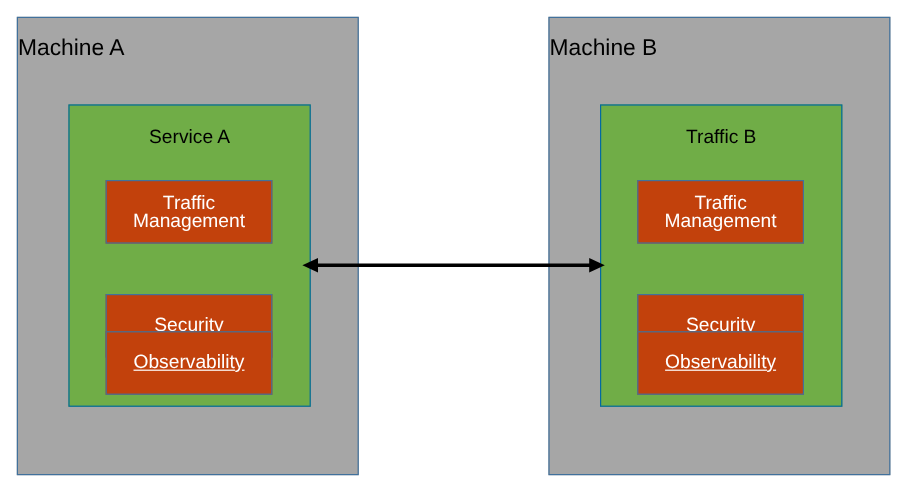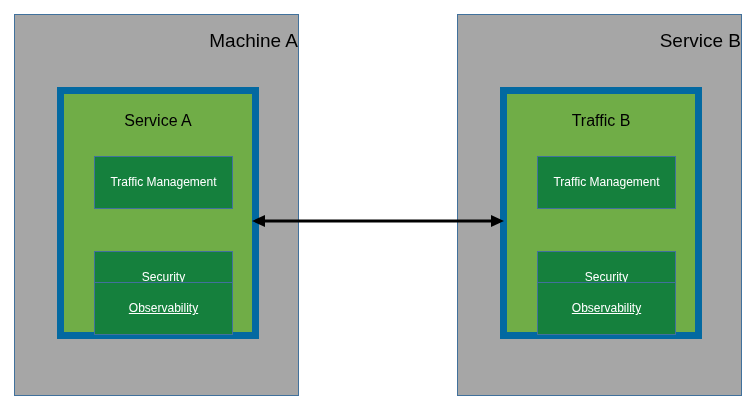--- a/index.html
+++ b/index.html
@@ -27,37 +27,37 @@
     border: 1px solid #41719c;
   }
   #machine-a { left: 14px;  top: 14px; width: 285px; height: 382px; }
   #machine-b { left: 457px; top: 14px; width: 285px; height: 382px; }
 
   .machine-title {
     position: absolute;
     left: 0;
     right: 0;
     top: 14px;
-    text-align: right;
+    text-align: left;
     font-size: 19px;
     line-height: 24px;
     color: #000000;
     white-space: nowrap;
   }
 
   
   .service {
     position: absolute;
     box-sizing: border-box;
     left: 42px;
     top: 72px;
     width: 202px;
     height: 252px;
     background: #70ad47;
-    border: 7px solid #0369a1;
+    border: 1px solid #0369a1;
   }
 
   .service-title {
     position: absolute;
     left: 0;
     right: 0;
     top: 17px;
     text-align: center;
     font-size: 16px;
     line-height: 20px;
@@ -65,28 +65,28 @@
     white-space: nowrap;
   }
 
   
   .capability {
     position: absolute;
     box-sizing: border-box;
     left: 30px;
     width: 139px;
     height: 53px;
-    background: #15803d;
+    background: #c2410c;
     border: 1px solid #41719c;
     display: flex;
     align-items: center;
     justify-content: center;
     text-align: center;
     color: #ffffff;
-    font-size: 12px;
+    font-size: 16px;
     line-height: 15px;
     padding: 0 4px;
   }
   .capability-0 { top: 62px; }
   .capability-1 { top: 125px; margin-top: 32px; }
   .capability-2 { top: 188px; text-decoration: underline; }
 
   .capability span { display: block; }
 
   
@@ -116,21 +116,21 @@
       <div class="capability capability-1">
         <span>Security</span>
       </div>
       <div class="capability capability-2">
         <span>Observability</span>
       </div>
     </div>
   </div>
 
   <div class="machine" id="machine-b">
-    <div class="machine-title">Service B</div>
+    <div class="machine-title">Machine B</div>
 
     <div class="service" id="service-b">
       <div class="service-title">Traffic B</div>
 
       <div class="capability capability-0">
         <span>Traffic Management</span>
       </div>
       <div class="capability capability-1">
         <span>Security</span>
       </div>

